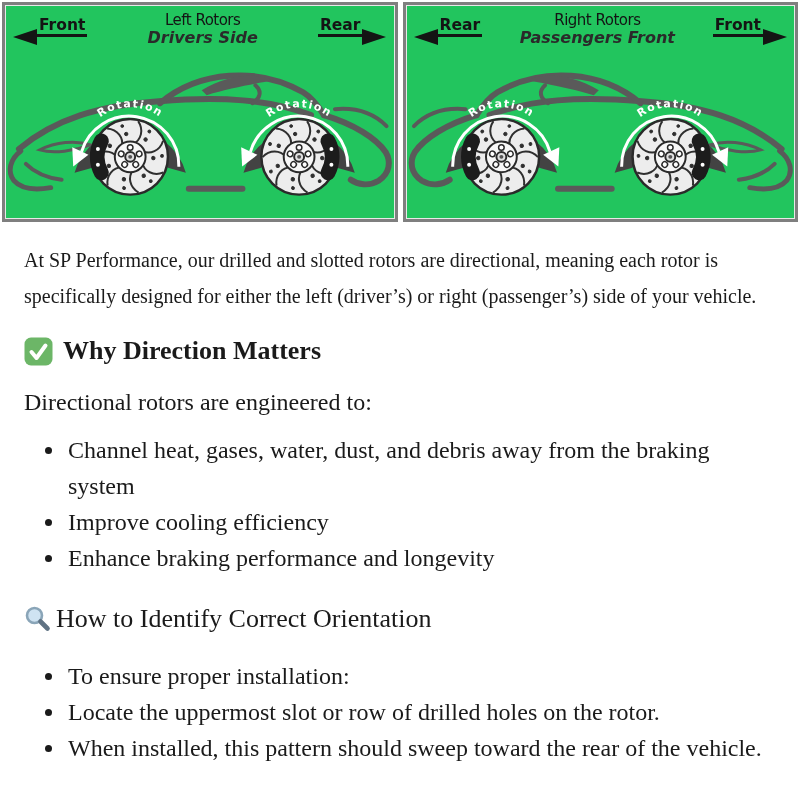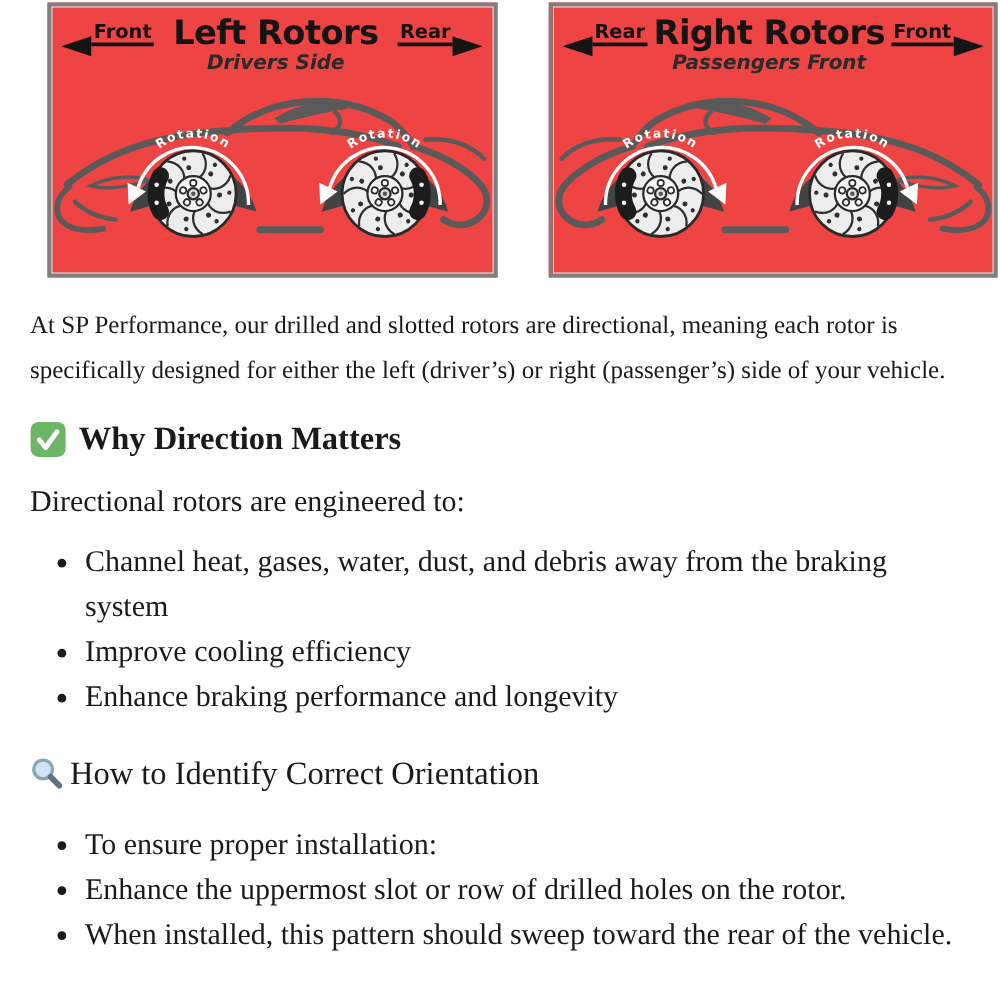--- a/index.html
+++ b/index.html
@@ -1,27 +1,27 @@
 <!DOCTYPE html>
 <html><head>
 <meta charset="utf-8">
 <style>
   html,body{margin:0;padding:0;background:#ffffff;width:800px;height:800px;overflow:hidden;}
   body{font-family:"Liberation Serif","DejaVu Serif",serif;color:#1a1a1a;}
   .page{width:800px;height:800px;background:#fff;}
 
   
   .diagram{display:flex;gap:5px;padding:2px 2px 0 2px;box-sizing:border-box;}
-  .panel{flex:1;border:3px solid #7f7f7f;background:#ef4444;box-sizing:border-box;height:220px;
-         box-shadow:inset 0 0 0 1px #e8e8e8;overflow:hidden;margin-left:36px;}
+  .panel{flex:1;border:3px solid #7f7f7f;background:#22c55e;box-sizing:border-box;height:220px;
+         box-shadow:inset 0 0 0 1px #e8e8e8;overflow:hidden;}
   .panel-header{display:flex;justify-content:space-between;align-items:flex-start;
                 padding:7px 8px 0 8px;height:52px;box-sizing:border-box;}
   .titles{text-align:center;line-height:1.05;margin-top:1px;}
-  .panel-title{font-family:"DejaVu Sans","Liberation Sans",sans-serif;font-weight:bold;
-               font-size:27px;color:#141414;letter-spacing:-0.5px;}
+  .panel-title{font-family:"DejaVu Sans","Liberation Sans",sans-serif;font-weight:normal;
+               font-size:15px;color:#141414;letter-spacing:-0.5px;}
   .panel-subtitle{font-family:"DejaVu Sans","Liberation Sans",sans-serif;font-weight:bold;
                   font-style:italic;font-size:16px;color:#2a2a2a;margin-top:1px;}
   .dir{display:flex;align-items:flex-end;margin-top:4px;}
   .dir .lbl{font-family:"DejaVu Sans","Liberation Sans",sans-serif;font-weight:bold;
             font-size:15.5px;color:#141414;border-bottom:3px solid #141414;padding:0 2px 0 2px;}
   .tri{width:0;height:0;border-top:8px solid transparent;border-bottom:8px solid transparent;}
   .tri-l{border-right:24px solid #141414;margin-bottom:-8px;}
   .tri-r{border-left:24px solid #141414;margin-bottom:-8px;}
   .car-svg{display:block;width:100%;height:158px;}
 
@@ -230,18 +230,18 @@
     <h2 class="sec light">
       <svg class="emoji-svg" width="28" height="28" viewBox="0 0 28 28">
         <circle cx="10.5" cy="10.5" r="7.5" fill="#cfe3f2" stroke="#8aa5b8" stroke-width="2.6"></circle>
         <line x1="16.5" y1="16.5" x2="23.5" y2="23.5" stroke="#5f7283" stroke-width="4.6" stroke-linecap="round"></line>
       </svg>
       <span>How to Identify Correct Orientation</span>
     </h2>
 
     <ul class="blist">
       <li>To ensure proper installation:</li>
-      <li>Enhance the uppermost slot or row of drilled holes on the rotor.</li>
+      <li>Locate the uppermost slot or row of drilled holes on the rotor.</li>
       <li>When installed, this pattern should sweep toward the rear of the vehicle.</li>
     </ul>
 
   </article>
 </div>
 
 </body></html>

